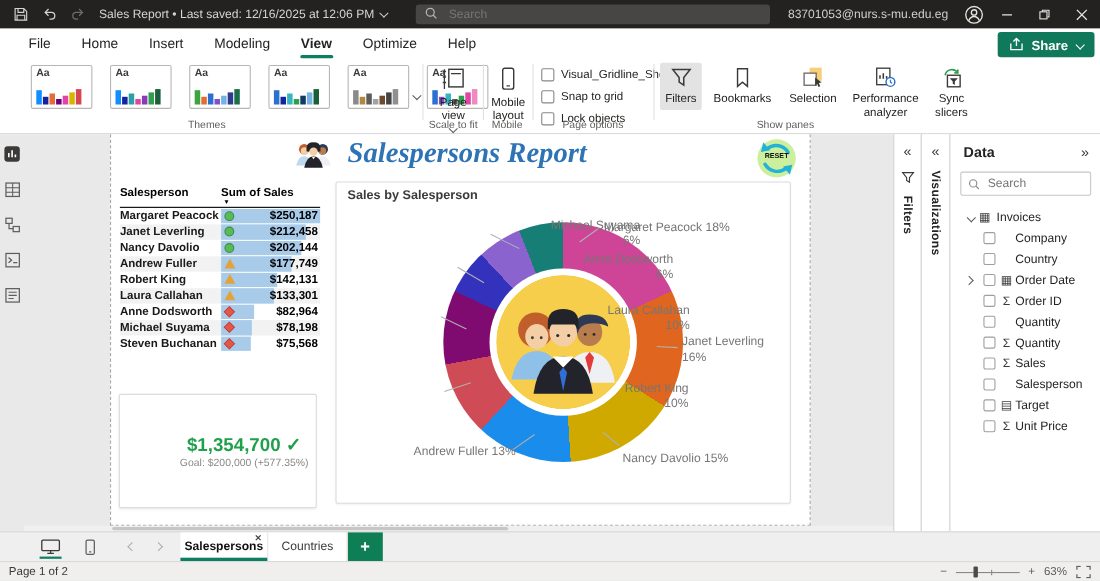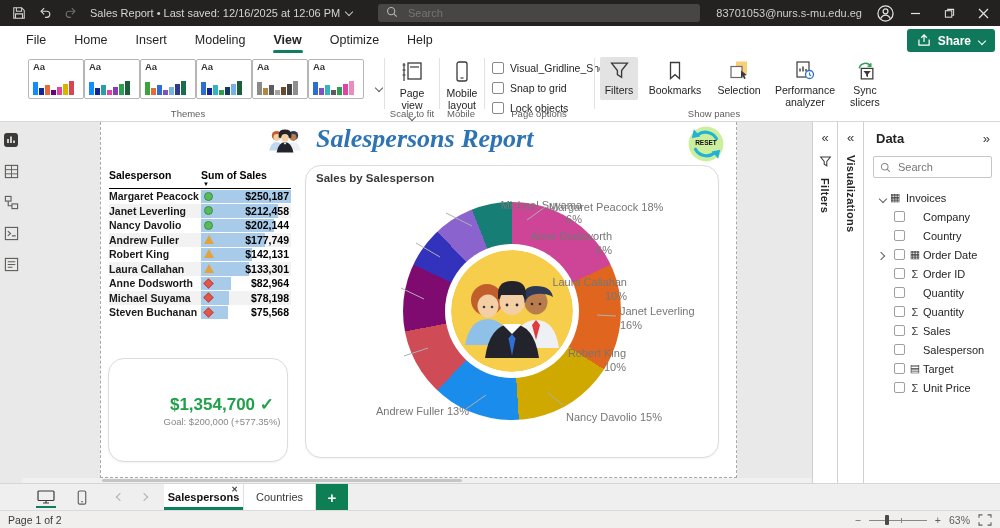--- a/index.html
+++ b/index.html
@@ -31,21 +31,21 @@
   .rtab.active{font-weight:700;}
   .rtab.active::after{content:"";position:absolute;left:13px;right:13px;bottom:2px;height:3px;
                       background:#0E7E63;border-radius:2px;}
   .sharebtn{position:absolute;right:5px;top:3px;height:23px;background:#10795B;color:#fff;border:none;
             border-radius:3px;display:flex;align-items:center;gap:6px;padding:0 10px;font-size:12px;font-weight:600;}
 
   
   .ribbon{position:absolute;left:0;top:55px;width:1000px;height:67px;background:#fff;border-bottom:1px solid #d8d8d8;}
   .rgroup-label{position:absolute;bottom:2px;font-size:9.5px;color:#605e5c;text-align:center;}
   .vsep{position:absolute;top:3px;bottom:12px;width:1px;background:#e1e1e1;}
-  .themes{position:absolute;left:8px;top:4px;display:flex;gap:0;padding-left:20px;}
+  .themes{position:absolute;left:8px;top:4px;display:flex;gap:16px;padding-left:20px;}
   .theme-card{width:56px;height:40px;border:1px solid #b8b6b4;border-radius:2px;background:#fff;position:relative;}
   .theme-card .aa{position:absolute;left:4px;top:1px;font-size:9.5px;font-weight:700;color:#3b3a39;}
   .theme-bars{position:absolute;left:4px;bottom:3px;display:flex;align-items:flex-end;gap:1px;}
   .theme-bars div{width:5px;}
   .rbtn{display:flex;flex-direction:column;align-items:center;gap:3px;font-size:10.5px;color:#252423;text-align:center;}
   .rbtn .lbl{line-height:1.15;}
   .chkrow{display:flex;align-items:center;gap:6px;height:18px;font-size:10.5px;}
   .chkbox{width:12px;height:12px;border:1px solid #8a8886;background:#fff;border-radius:2px;flex:none;}
 
   
@@ -74,21 +74,21 @@
   .sicon.circle{background:#5CB85C;border:1px solid #38913e;border-radius:50%;}
   .sicon.triangle{width:0;height:0;border-left:5px solid transparent;border-right:5px solid transparent;
                   border-bottom:9px solid #E2A33D;background:none;top:2px;}
   .sicon.diamond{background:#E2574C;border:1px solid #b23a31;transform:rotate(45deg) scale(.82);}
   .tval{position:absolute;right:2px;top:0;height:100%;display:flex;align-items:center;font-weight:600;color:#000;}
   .totrow{display:flex;height:15px;align-items:center;border-top:1px solid #000;font-weight:700;color:#000;}
   .totrow .c1{width:92px;}
   .totrow .c2{width:90px;text-align:right;padding-right:2px;}
 
   
-  .card{background:#fff;border:1px solid #dcdcdc;border-radius:16px;box-shadow:0 1px 2px rgba(0,0,0,.05);padding-left:48px;}
+  .card{background:#fff;border:1px solid #dcdcdc;border-radius:2px;box-shadow:0 1px 2px rgba(0,0,0,.05);padding-left:48px;}
   .kpi{position:absolute;left:7px;top:236px;width:180px;height:104px;display:flex;flex-direction:column;
        align-items:center;justify-content:center;}
   .kpi-val{font-size:17px;font-weight:700;color:#21A04B;}
   .kpi-goal{font-size:9.5px;color:#8a8886;margin-top:1px;}
 
   
   .piecard{position:absolute;left:204px;top:43px;width:414px;height:293px;}
   .pietitle{position:absolute;left:10px;top:6px;font-size:11.5px;font-weight:700;color:#3a3a3a;}
   .donut{position:absolute;left:97px;top:36px;width:218px;height:218px;border-radius:50%;}
   .hole{position:absolute;left:139px;top:78px;width:134px;height:134px;border-radius:50%;background:#fff;}

